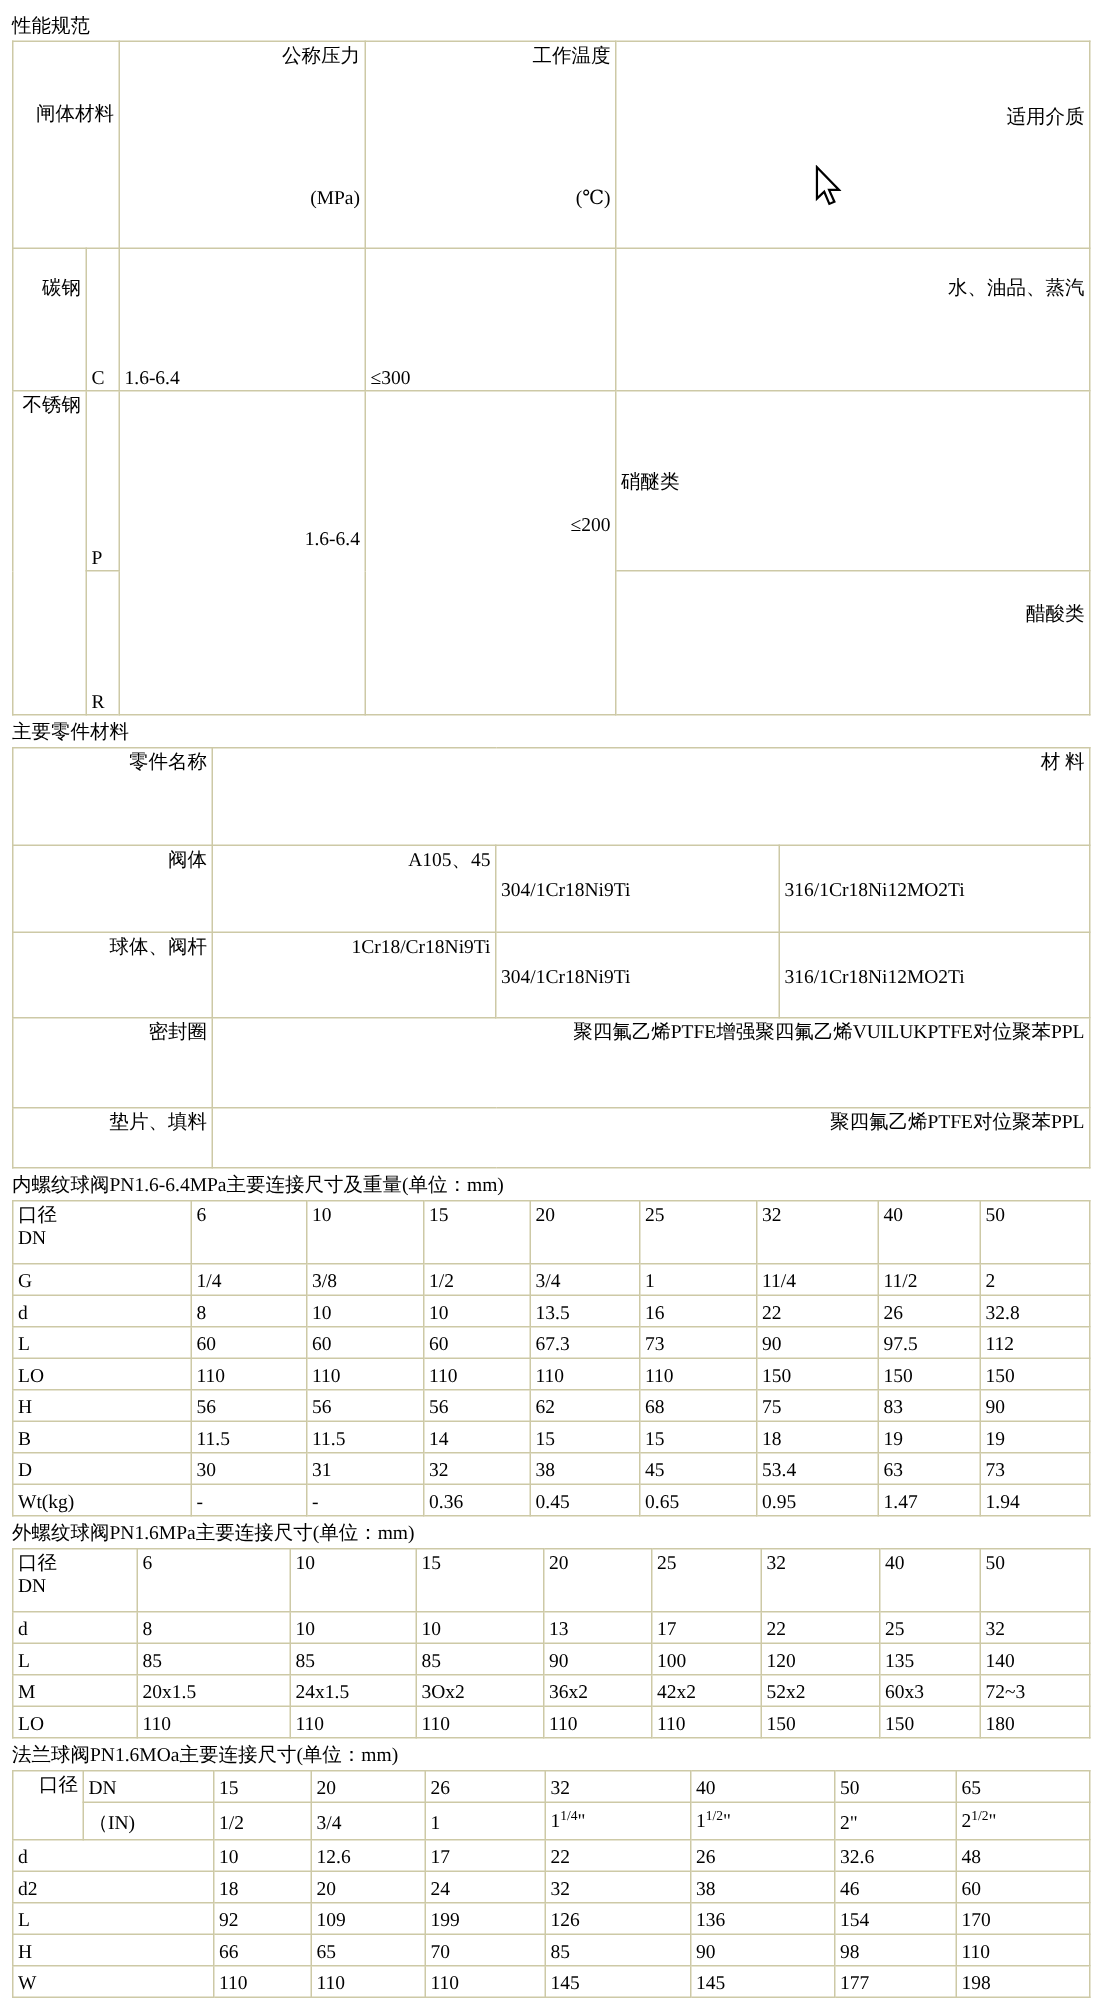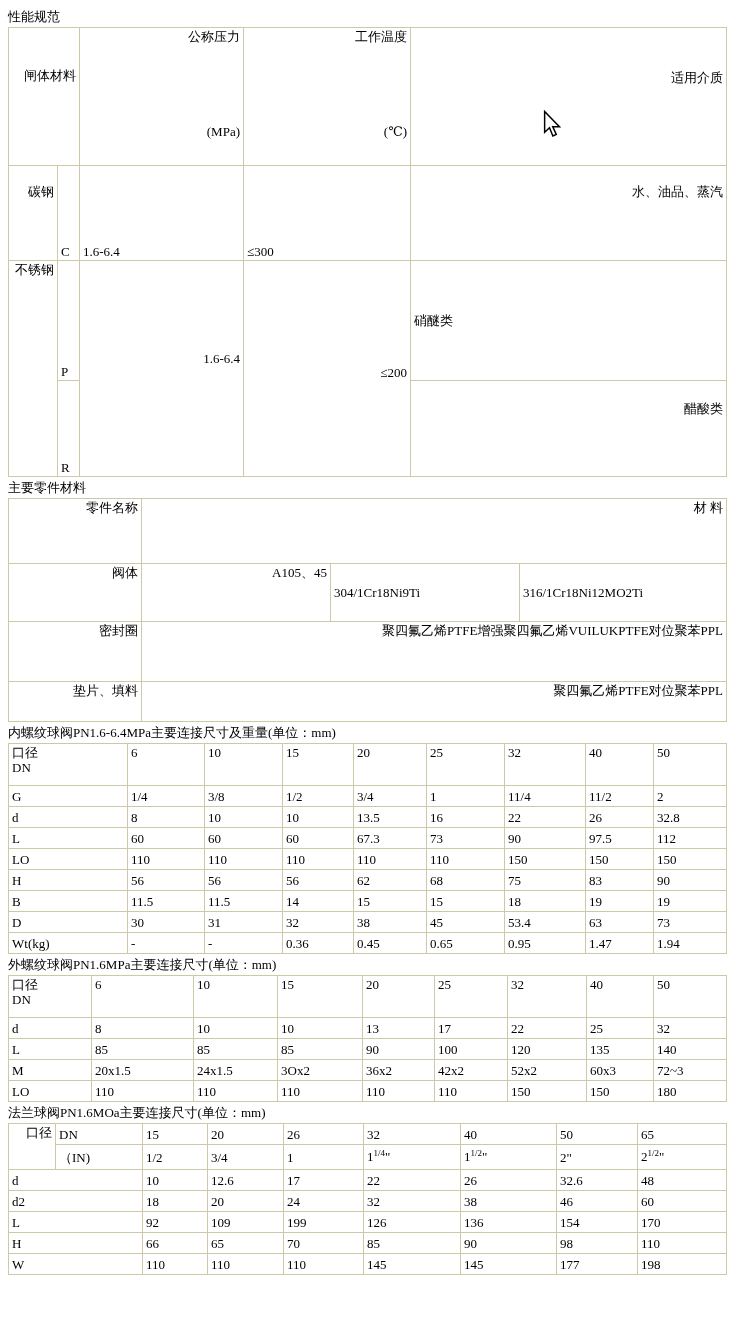--- a/index.html
+++ b/index.html
@@ -15,21 +15,21 @@
   table{ border-collapse:collapse; table-layout:fixed; width:718px; }
   td{
     border:1px solid var(--bc); padding:1px 3px; vertical-align:middle;
     overflow:hidden; word-wrap:break-word;
   }
   sup{ font-size:9px; line-height:8px; }
   .vt{ vertical-align:top;text-align:right; }
   .vb{ vertical-align:bottom; }
   .pt18{ padding-top:18px; } .pt20{ padding-top:20px; }
   .pt40{ padding-top:40px; } .pt42{ padding-top:42px;margin-left:30px; }
-  .pt64{ } .pt90{ padding-top:90px; } .pt125{ padding-top:104px; }
+  .pt64{ } .pt90{ padding-top:90px; } .pt125{ padding-top:81px; }
   .unit{ margin-top:80px; }
   tr.h138 td{ height:138px; }
   tr.h95 td{ height:95px; }
   tr.h97 td{ height:120px; }
   tr.h96 td{ height:96px; }
   tr.h65 td{ height:65px; }
   tr.h58 td{ height:58px; }
   tr.h57 td{ height:57px; }
   tr.h60 td{ height:60px; }
   tr.h40 td{ height:40px;margin-left:29px; }
@@ -98,20 +98,26 @@
       <tr class="h65">
     <td class="vt">零件名称</td>
     <td class="vt" colspan="3">材 料</td>
   </tr>
   <tr class="h58">
     <td class="vt">阀体</td>
     <td class="vt">A105、45</td>
     <td>304/1Cr18Ni9Ti</td>
     <td>316/1Cr18Ni12MO2Ti</td>
   </tr>
+  <tr class="h57">
+    <td class="vt">球体、阀杆</td>
+    <td class="vt">1Cr18/Cr18Ni9Ti</td>
+    <td>304/1Cr18Ni9Ti</td>
+    <td>316/1Cr18Ni12MO2Ti</td>
+  </tr>
   <tr class="h60">
     <td class="vt">密封圈</td>
     <td class="vt" colspan="3">聚四氟乙烯PTFE增强聚四氟乙烯VUILUKPTFE对位聚苯PPL</td>
   </tr>
   <tr class="h40">
     <td class="vt">垫片、填料</td>
     <td class="vt" colspan="3">聚四氟乙烯PTFE对位聚苯PPL</td>
   </tr>
 </tbody>
   </table>

